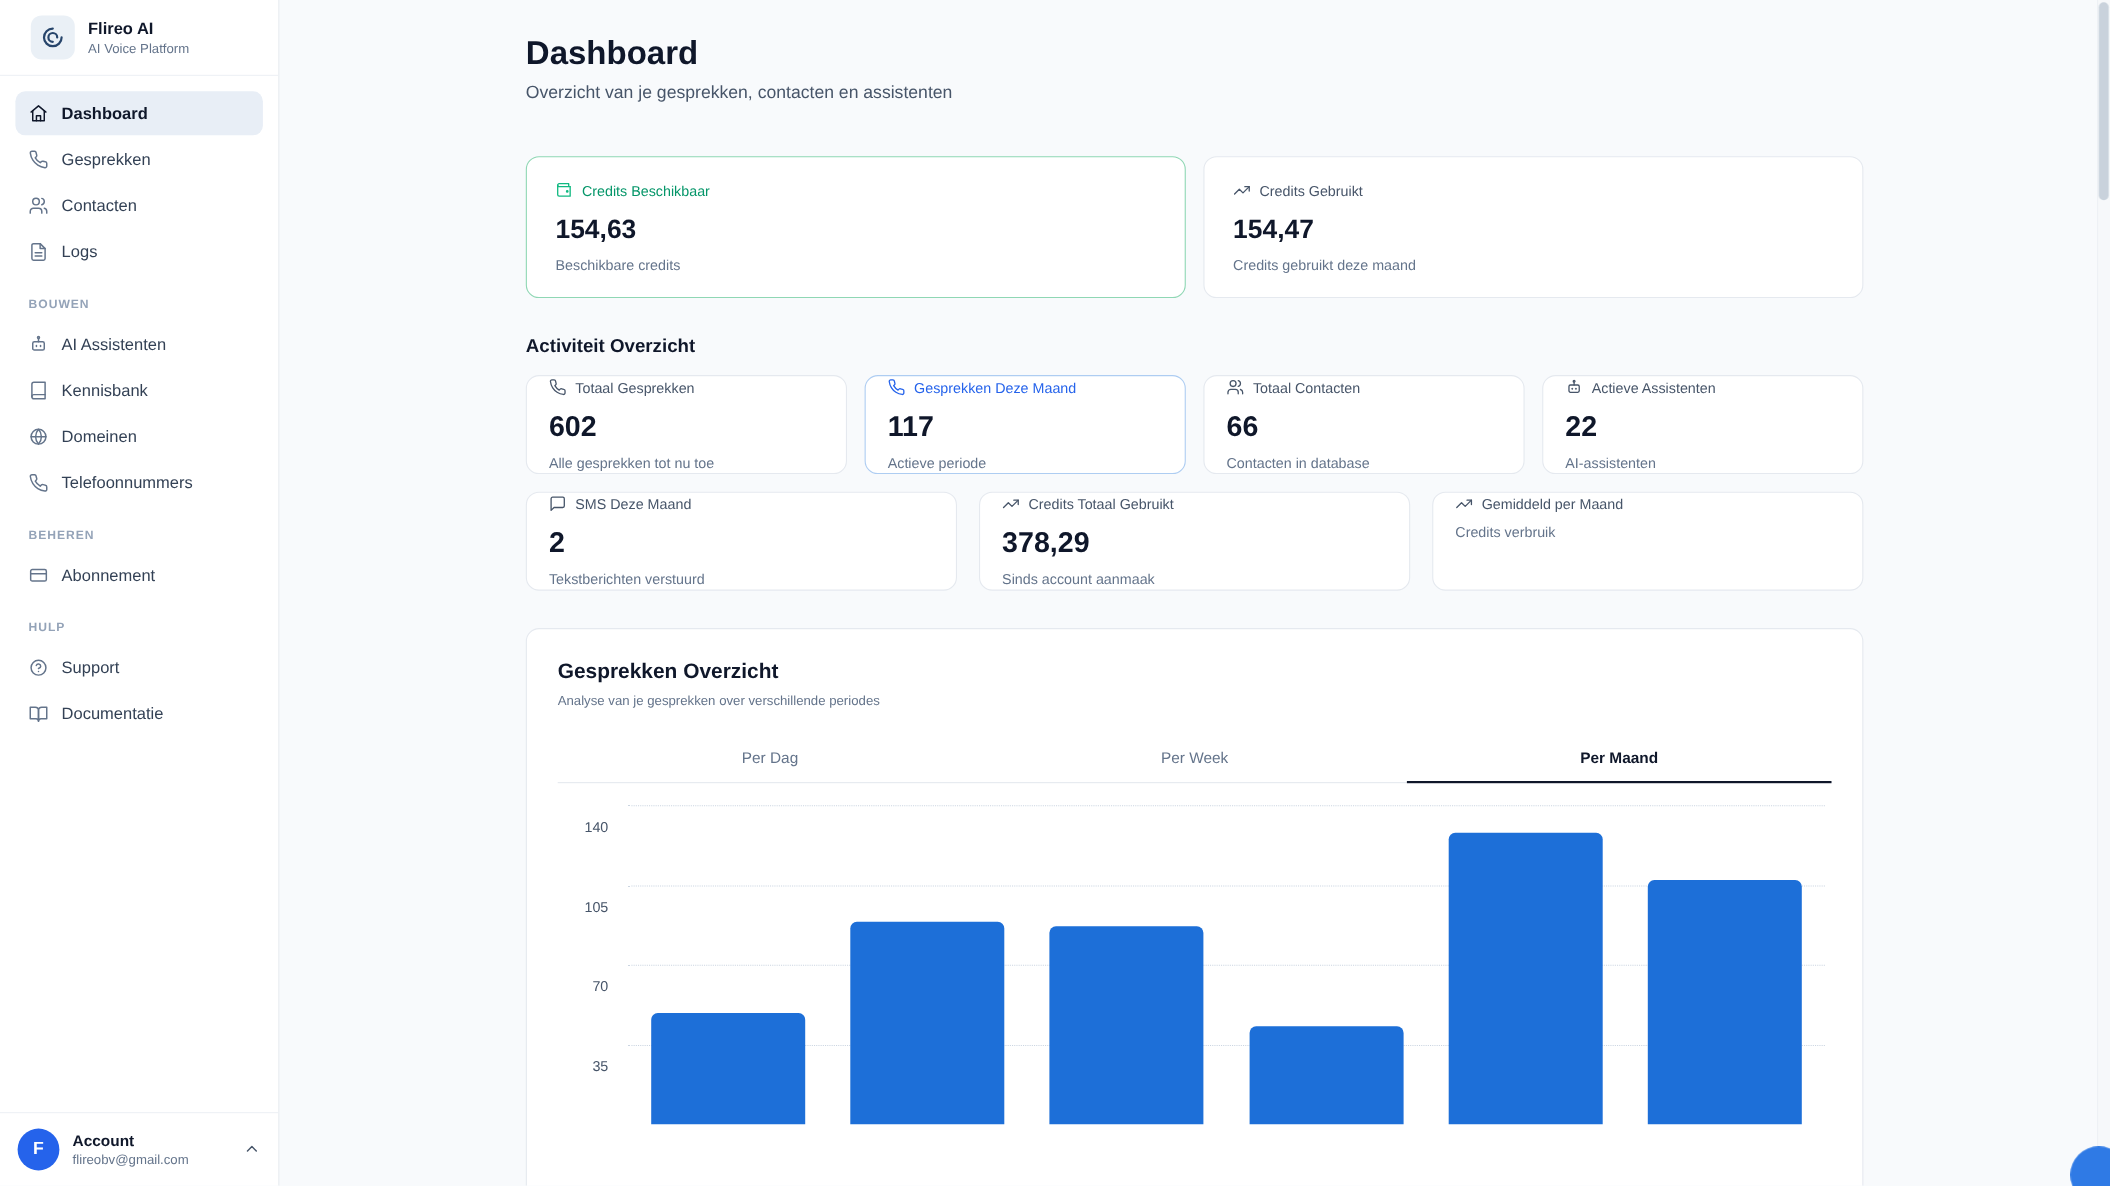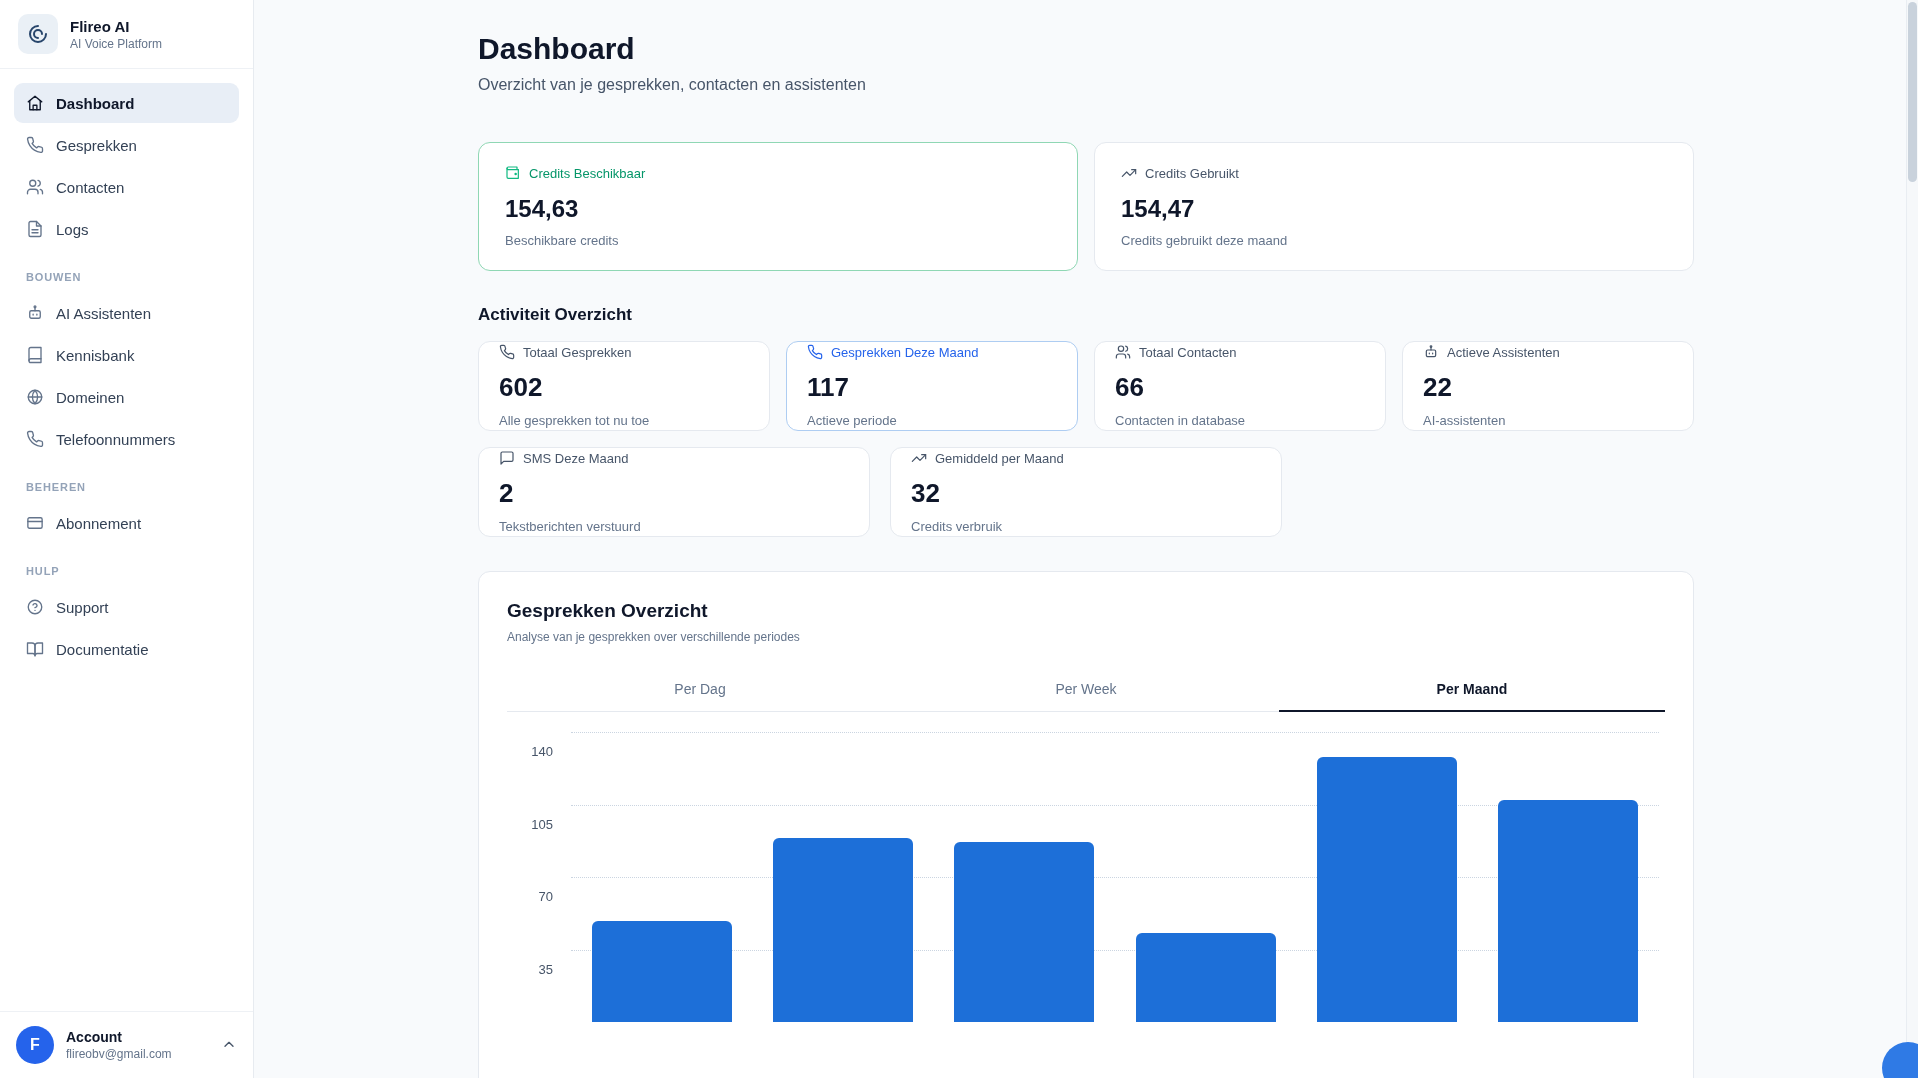--- a/index.html
+++ b/index.html
@@ -12,21 +12,21 @@
   *{box-sizing:border-box;margin:0;padding:0}
   html,body{width:1918px;height:1078px;overflow:hidden}
   body{
     font-family:"Liberation Sans",sans-serif;
     background:#f8fafc;color:var(--ink);position:relative;
   }
   .app{display:flex;height:100%}
 
   
   .sidebar{width:254px;min-width:254px;background:#fff;border-right:1px solid #e7ebf0;display:flex;flex-direction:column;height:100%}
-  .brand{display:flex;align-items:center;gap:12px;padding:14px 18px;border-bottom:1px solid #eef1f5}
+  .brand{display:flex;align-items:center;gap:12px;padding:14px 28px;border-bottom:1px solid #eef1f5}
   .logo{width:40px;height:40px;border-radius:10px;background:#eaf0f6;display:flex;align-items:center;justify-content:center;color:#27456b;flex:none}
   .logo svg{width:24px;height:24px}
   .brand-name{font-size:15px;font-weight:700}
   .brand-sub{font-size:12px;color:var(--muted);margin-top:2px}
   .nav{padding:14px 14px 0;flex:1}
   .nav-item{display:flex;align-items:center;gap:12px;height:40px;padding:0 12px;border-radius:9px;color:#334155;font-size:15px;cursor:pointer;margin-bottom:2px}
   .nav-item .nicon{width:18px;height:18px;display:flex;color:#64748b;flex:none}
   .nav-item .nicon svg{width:18px;height:18px}
   .nav-item.active{background:#e8eef6;color:var(--ink);font-weight:600}
   .nav-item.active .nicon{color:var(--ink)}
@@ -356,32 +356,44 @@
               <svg viewBox="0 0 24 24" fill="none" stroke="currentColor" stroke-width="1.8" stroke-linecap="round" stroke-linejoin="round">
                   <path d="M21 15a2 2 0 0 1-2 2H7l-4 4V5a2 2 0 0 1 2-2h14a2 2 0 0 1 2 2z"></path>
                 </svg>
             </span>
             <span>SMS Deze Maand</span>
           </div>
           <div class="card-value">2</div>
           <div class="card-desc">Tekstberichten verstuurd</div>
         </div>
 
-
         <div class="card stat-card">
           <div class="card-label-row">
             <span class="cicon">
               <svg viewBox="0 0 24 24" fill="none" stroke="currentColor" stroke-width="1.8" stroke-linecap="round" stroke-linejoin="round">
                   <path d="M22 7l-8.5 8.5-5-5L2 17"></path>
                   <path d="M16 7h6v6"></path>
                 </svg>
             </span>
+            <span>Credits Totaal Gebruikt</span>
+          </div>
+          <div class="card-value">378,29</div>
+          <div class="card-desc">Sinds account aanmaak</div>
+        </div>
+
+        <div class="card stat-card">
+          <div class="card-label-row">
+            <span class="cicon">
+              <svg viewBox="0 0 24 24" fill="none" stroke="currentColor" stroke-width="1.8" stroke-linecap="round" stroke-linejoin="round">
+                  <path d="M22 7l-8.5 8.5-5-5L2 17"></path>
+                  <path d="M16 7h6v6"></path>
+                </svg>
+            </span>
             <span>Gemiddeld per Maand</span>
           </div>
-          <div class="card-value">32</div>
           <div class="card-desc">Credits verbruik</div>
         </div>
 
       </div>
 
       <div class="card chart-card">
         <div class="chart-title">Gesprekken Overzicht</div>
         <div class="chart-sub">Analyse van je gesprekken over verschillende periodes</div>
 
         <div class="tabs">

